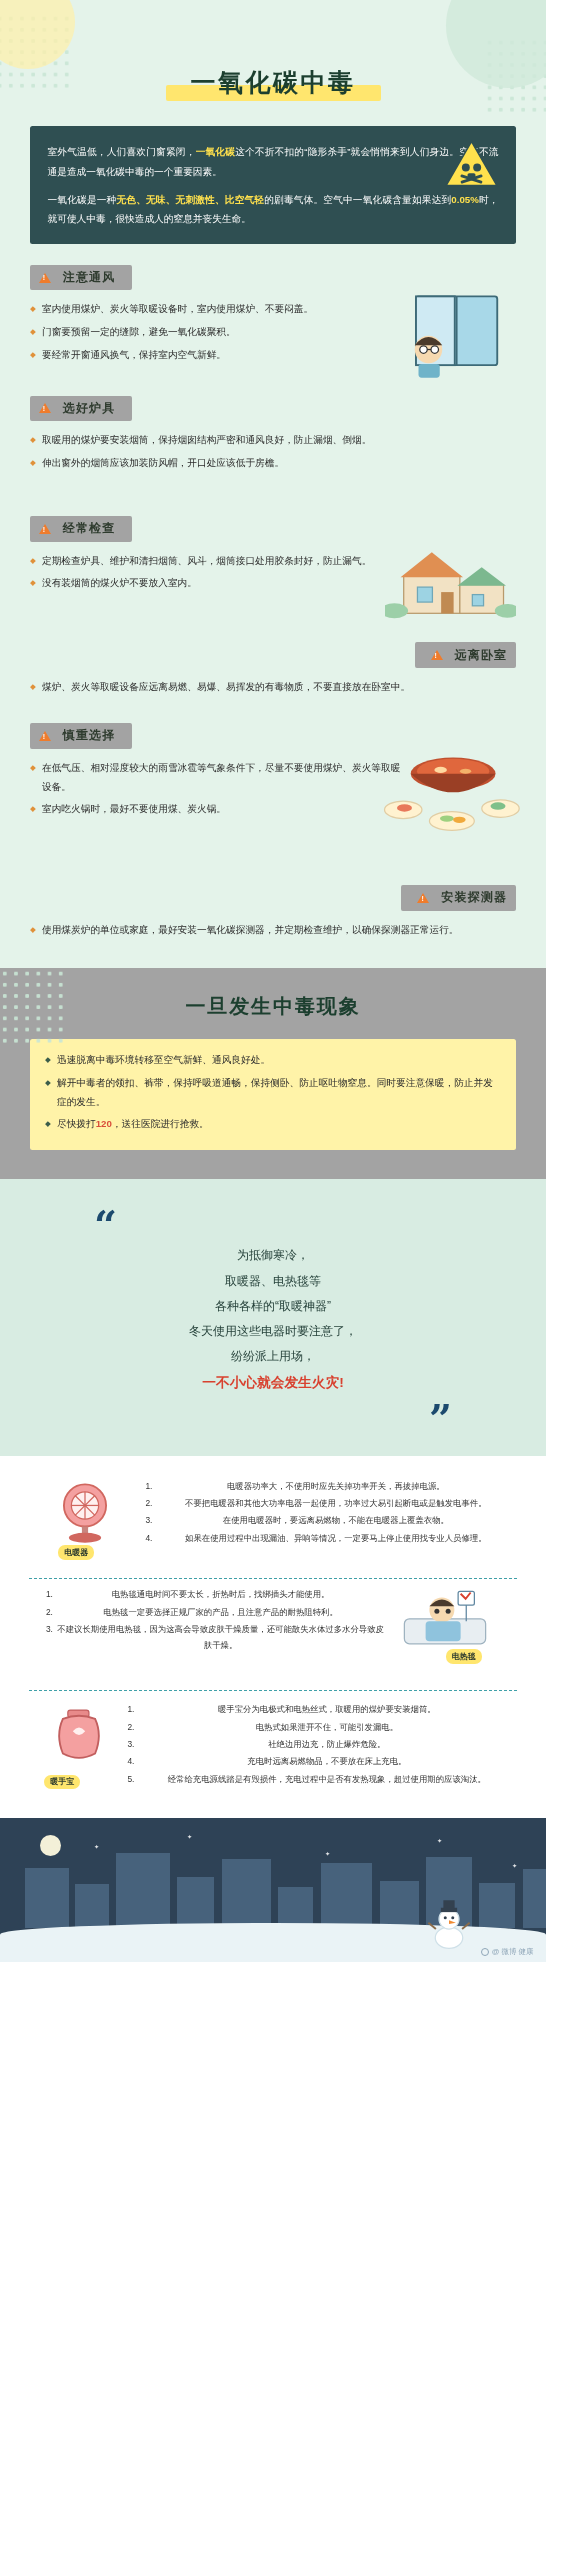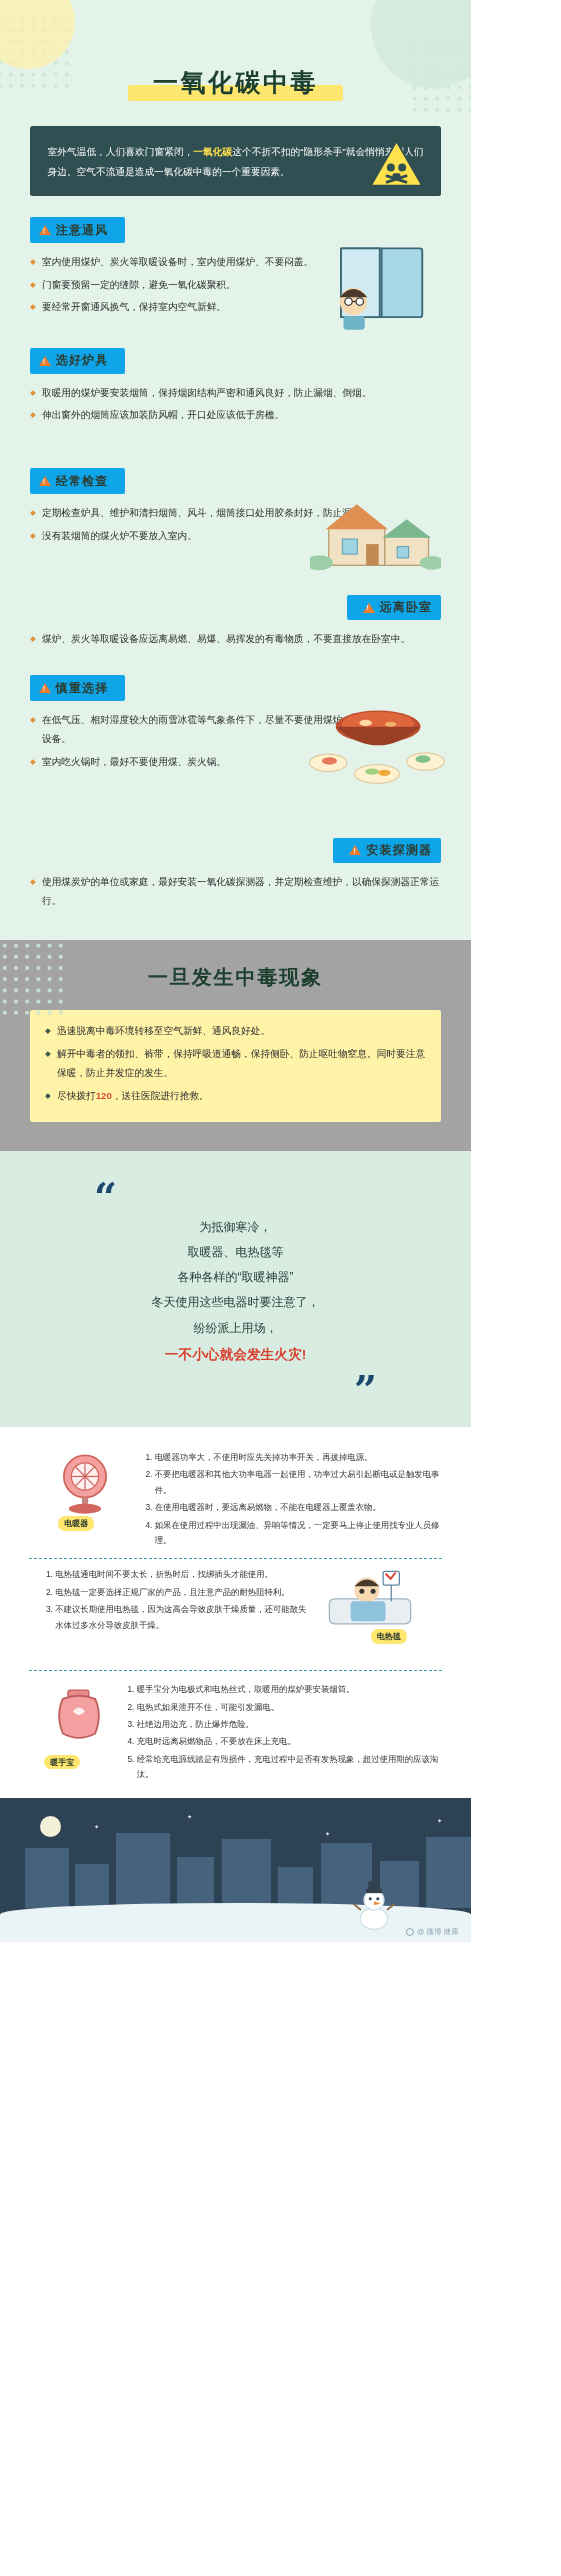--- a/index.html
+++ b/index.html
@@ -3,21 +3,21 @@
 <meta charset="utf-8">
 <style>
   * { box-sizing: border-box; }
   html, body { margin:0; padding:0; }
   body {
     width:562px;
     font-family:"Liberation Sans", sans-serif;
     background:#ffffff;
     color:#2b2b2b;
   }
-  .page { width:471px; position:relative; overflow:hidden; }
+  .page { width:546px; position:relative; overflow:hidden; }
 
   
   .sec-top {
     background:#e4f3ea;
     padding:0 0 25px 0;
     position:relative;
     overflow:hidden;
   }
   .dots {
     position:absolute;
@@ -78,22 +78,22 @@
     position:absolute;
     right:16px; top:11.2px;
     width:57px; height:51px;
   }
 
   
   .block { margin:21px 30px 0 30px; position:relative; }
   .blk-head {
     display:inline-flex;
     align-items:center;
-    gap:5px;
-    background:#0ea5e9;
+    gap:12px;
+    background:#a3a3a3;
     padding:4.4px 16px 4.4px 8.7px;
     border-radius:1.9px;
     font-size:12px;
     font-weight:bold;
     color:#2e3b2e;
     letter-spacing:1.2px;
     position:relative;
   }
   .blk-head.right { float:right; padding:4.4px 8.7px 4.4px 16px;margin-top:12px; }
   .warn-tri {
@@ -192,20 +192,21 @@
     position:relative;
     margin:0 29px 6.2px 29px;
     min-height:94px;
   }
   .appl ol{
     margin:0;
     padding-left:13.7px;
     font-size:8.4px;
     line-height:1.85;
     color:#333;
+    text-align:center;
   }
   .appl ol li{ margin-bottom:1.9px; }
   .appl-label{
     position:absolute;
     font-size:8px;
     font-weight:bold;
     color:#2e3b2e;
     background:#ffe66e;
     padding:1.9px 6.2px;
     border-radius:7px;
@@ -274,20 +275,23 @@
       <svg class="skull" viewBox="0 0 100 90">
         <polygon points="50,6 95,84 5,84" fill="#ffe14d" stroke="#2f4f52" stroke-width="3"></polygon>
         <circle cx="40" cy="52" r="7" fill="#2f4f52"></circle>
         <circle cx="60" cy="52" r="7" fill="#2f4f52"></circle>
         <rect x="43" y="62" width="14" height="10" rx="3" fill="#2f4f52"></rect>
         <rect x="30" y="70" width="40" height="5" rx="2" fill="#2f4f52" transform="rotate(18 50 72)"></rect>
         <rect x="30" y="70" width="40" height="5" rx="2" fill="#2f4f52" transform="rotate(-18 50 72)"></rect>
       </svg>
       <p>
         <span>室外气温低，人们喜欢门窗紧闭，</span><span class="hl-y">一氧化碳</span><span>这个不折不扣的“隐形杀手”就会悄悄来到人们身边。空气不流通是造成一氧化碳中毒的一个重要因素。</span>
+      </p>
+      <p>
+        <span>一氧化碳是一种</span><span class="hl-y">无色、无味、无刺激性、比空气轻</span><span>的剧毒气体。空气中一氧化碳含量如果达到</span><span class="hl-y">0.05%</span><span>时，就可使人中毒，很快造成人的窒息并丧失生命。</span>
       </p>
     </div>
 
     <div class="block">
       <div class="blk-head">
         <span class="warn-tri"></span>
         <span>注意通风</span>
       </div>
       <div class="bullets">
         <div class="bullet">

